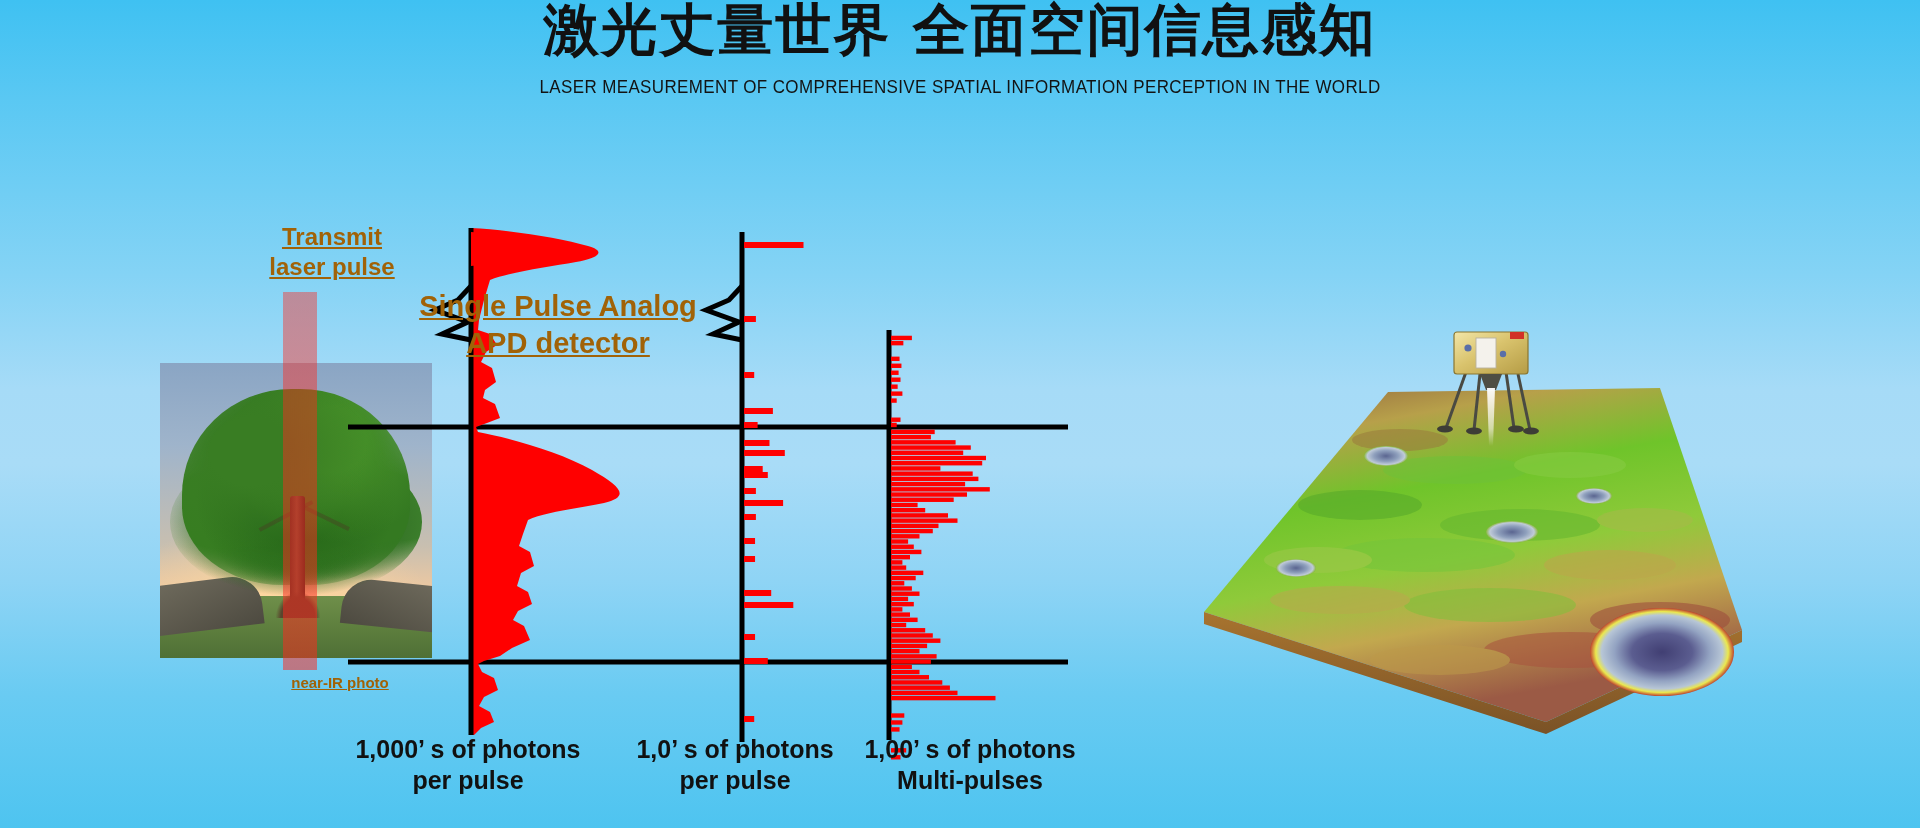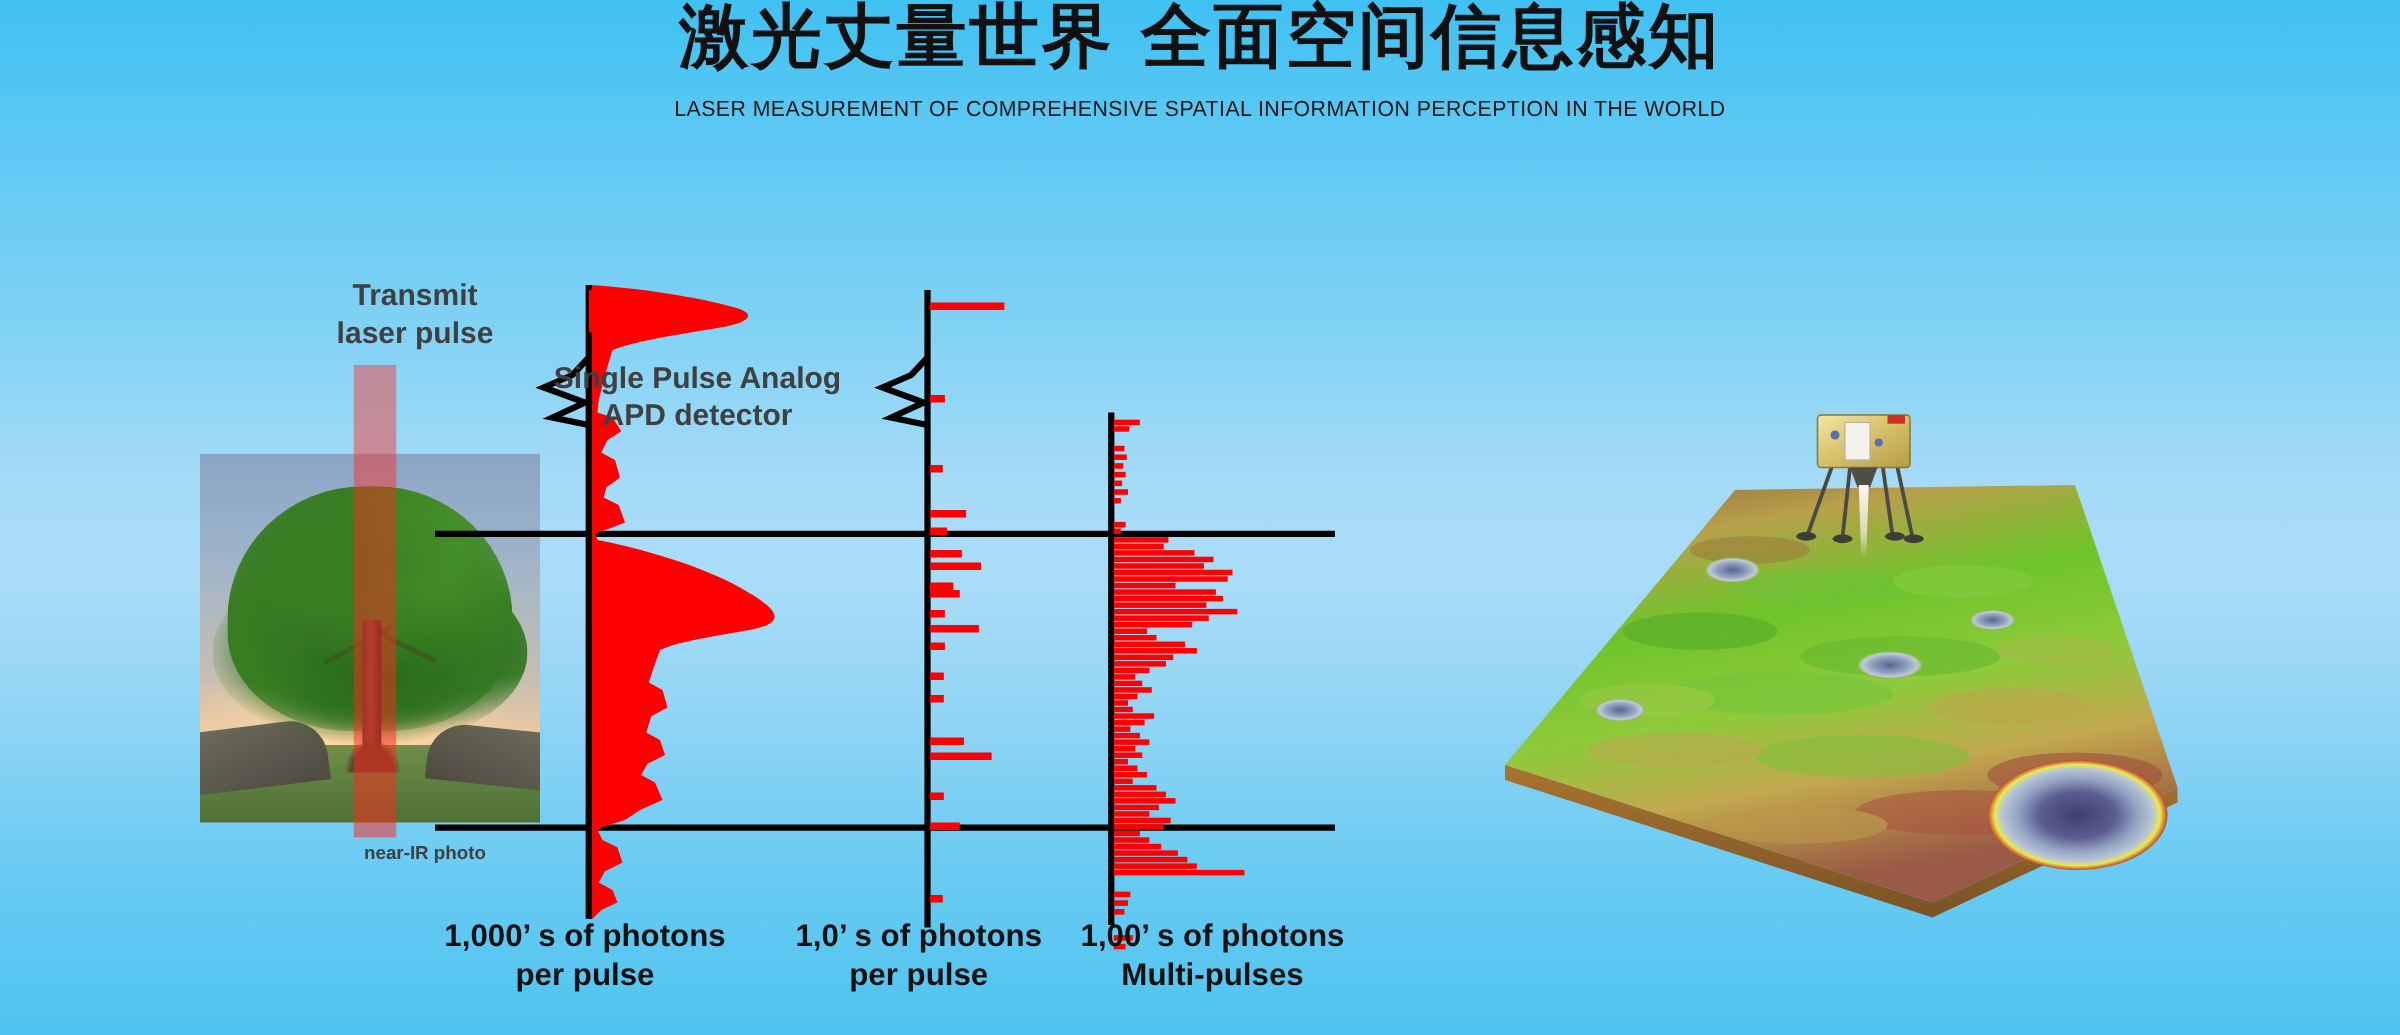--- a/index.html
+++ b/index.html
@@ -29,25 +29,25 @@
   #subtitle {
     font-size:17.5px; color:#131313; letter-spacing:0.4px;
     margin-top:17px; font-weight:400;
     font-family:"Liberation Sans","DejaVu Sans",sans-serif;
     transform: scaleX(0.97); transform-origin:center;
   }
 
   
   #stage { position:absolute; left:0; top:0; width:1920px; height:828px; }
 
-  .lbl { position:absolute; color:#404040; font-weight:bold; text-align:center;
-         line-height:1.26; font-family:"Liberation Sans","DejaVu Sans",sans-serif; }
+  .lbl { position:absolute; color:#a16207; font-weight:bold; text-align:center;
+         line-height:1.26; font-family:"Liberation Sans","DejaVu Sans",sans-serif;text-decoration:underline; }
 
   #lbl-transmit { left:222px; top:222px; width:220px; font-size:24px; }
-  #lbl-apd      { left:408px; top:288px; width:300px; font-size:24px; }
+  #lbl-apd      { left:408px; top:288px; width:300px; font-size:29px; }
   #lbl-micro    { left:790px; top:268px; width:480px; font-size:24px; }
   #lbl-nearir   { left:220px; top:674px; width:240px; font-size:15px; }
 
   .cap { position:absolute; color:#111; font-weight:bold; text-align:center;
          line-height:1.25; font-size:25px;
          font-family:Liberation Sans, sans-serif; }
   #cap-a { left:318px; top:734px; width:300px; }
   #cap-b { left:600px; top:734px; width:270px; }
   #cap-c { left:830px; top:734px; width:280px; }
 

